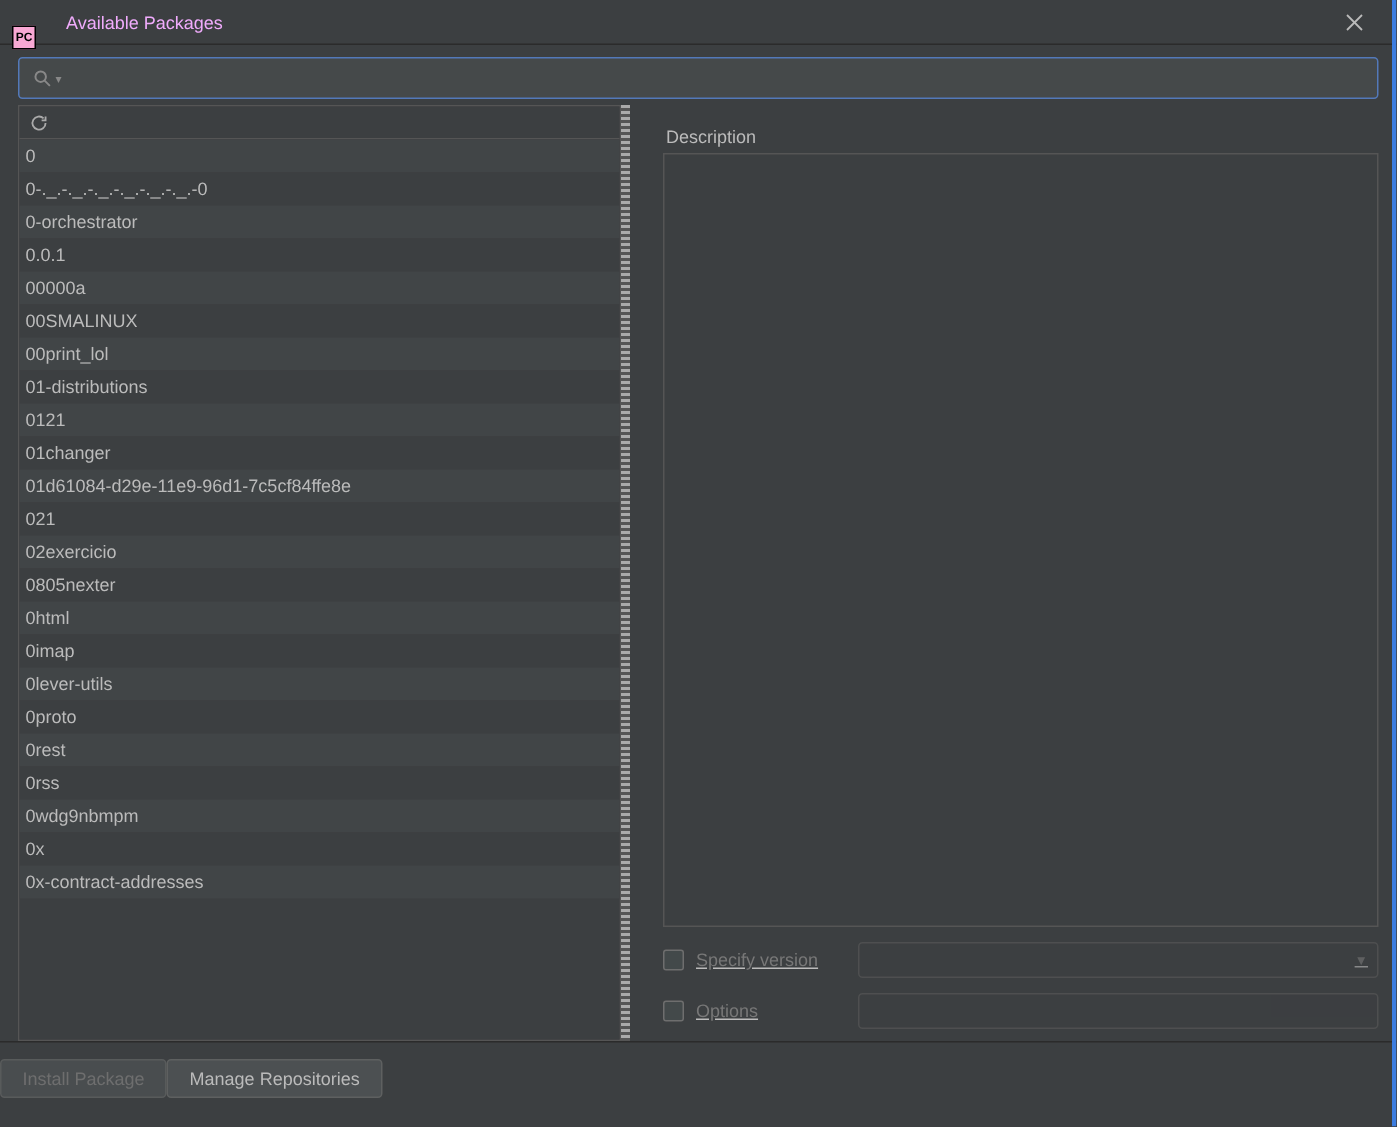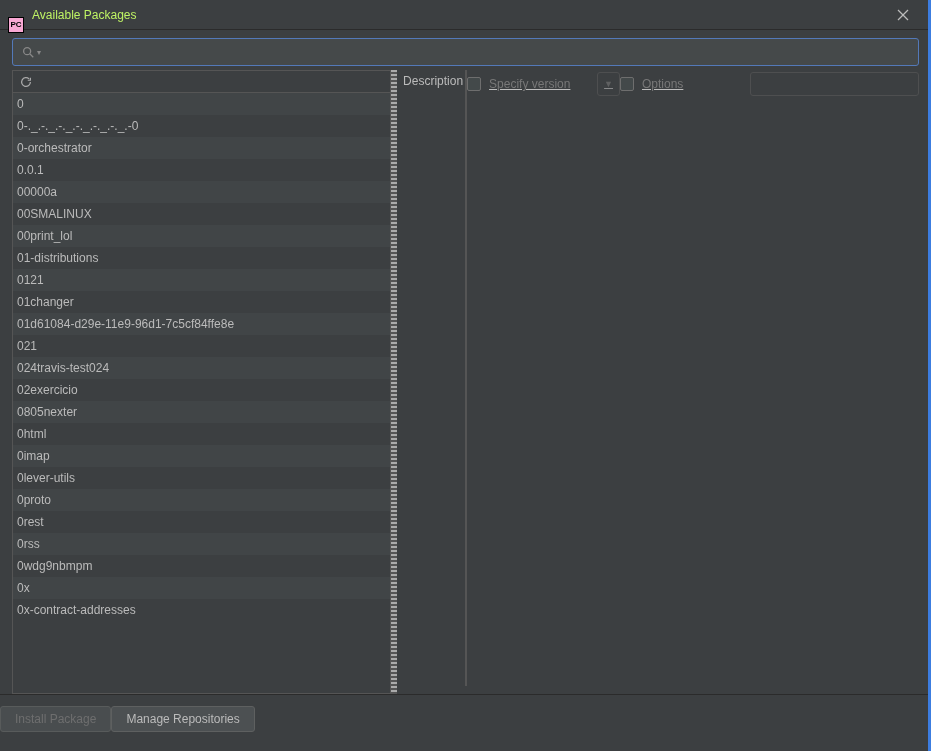--- a/index.html
+++ b/index.html
@@ -34,21 +34,22 @@
       font-weight: bold;
       display: flex;
       align-items: center;
       justify-content: center;
       border: 1px solid #000;
       margin-right: 8px;
       margin-top: 20px;
     }
     .title-text {
       flex: 1;
-      color: #bef264;
+      color: #f0abfc;
+      margin-left: 12px;
     }
     .close-btn {
       width: 40px;
       height: 30px;
       display: flex;
       align-items: center;
       justify-content: center;
       color: #bbbbbb;
       cursor: pointer;
     }
@@ -149,22 +150,23 @@
         to bottom,
         #aaa 0px, #aaa 2px,
         #555 2px, #555 4px
       );
       cursor: col-resize;
       margin: 0 0px;
     }
     .right-panel {
       flex: 1;
       display: flex;
-      flex-direction: row;
-      padding-left: 4px;
+      flex-direction: column;
+      padding-left: 22px;
+      margin-top: 10px;
     }
     .desc-label {
       height: 22px;
       display: flex;
       align-items: center;
       color: #bbbbbb;
       padding: 0 2px;
     }
     .desc-box {
       flex: 1;
@@ -290,21 +292,20 @@
         <div class="package-item">0-orchestrator</div>
         <div class="package-item">0.0.1</div>
         <div class="package-item">00000a</div>
         <div class="package-item">00SMALINUX</div>
         <div class="package-item">00print_lol</div>
         <div class="package-item">01-distributions</div>
         <div class="package-item">0121</div>
         <div class="package-item">01changer</div>
         <div class="package-item">01d61084-d29e-11e9-96d1-7c5cf84ffe8e</div>
         <div class="package-item">021</div>
-        <div class="package-item">024travis-test024</div>
         <div class="package-item">02exercicio</div>
         <div class="package-item">0805nexter</div>
         <div class="package-item">0html</div>
         <div class="package-item">0imap</div>
         <div class="package-item">0lever-utils</div>
         <div class="package-item">0proto</div>
         <div class="package-item">0rest</div>
         <div class="package-item">0rss</div>
         <div class="package-item">0wdg9nbmpm</div>
         <div class="package-item">0x</div>

